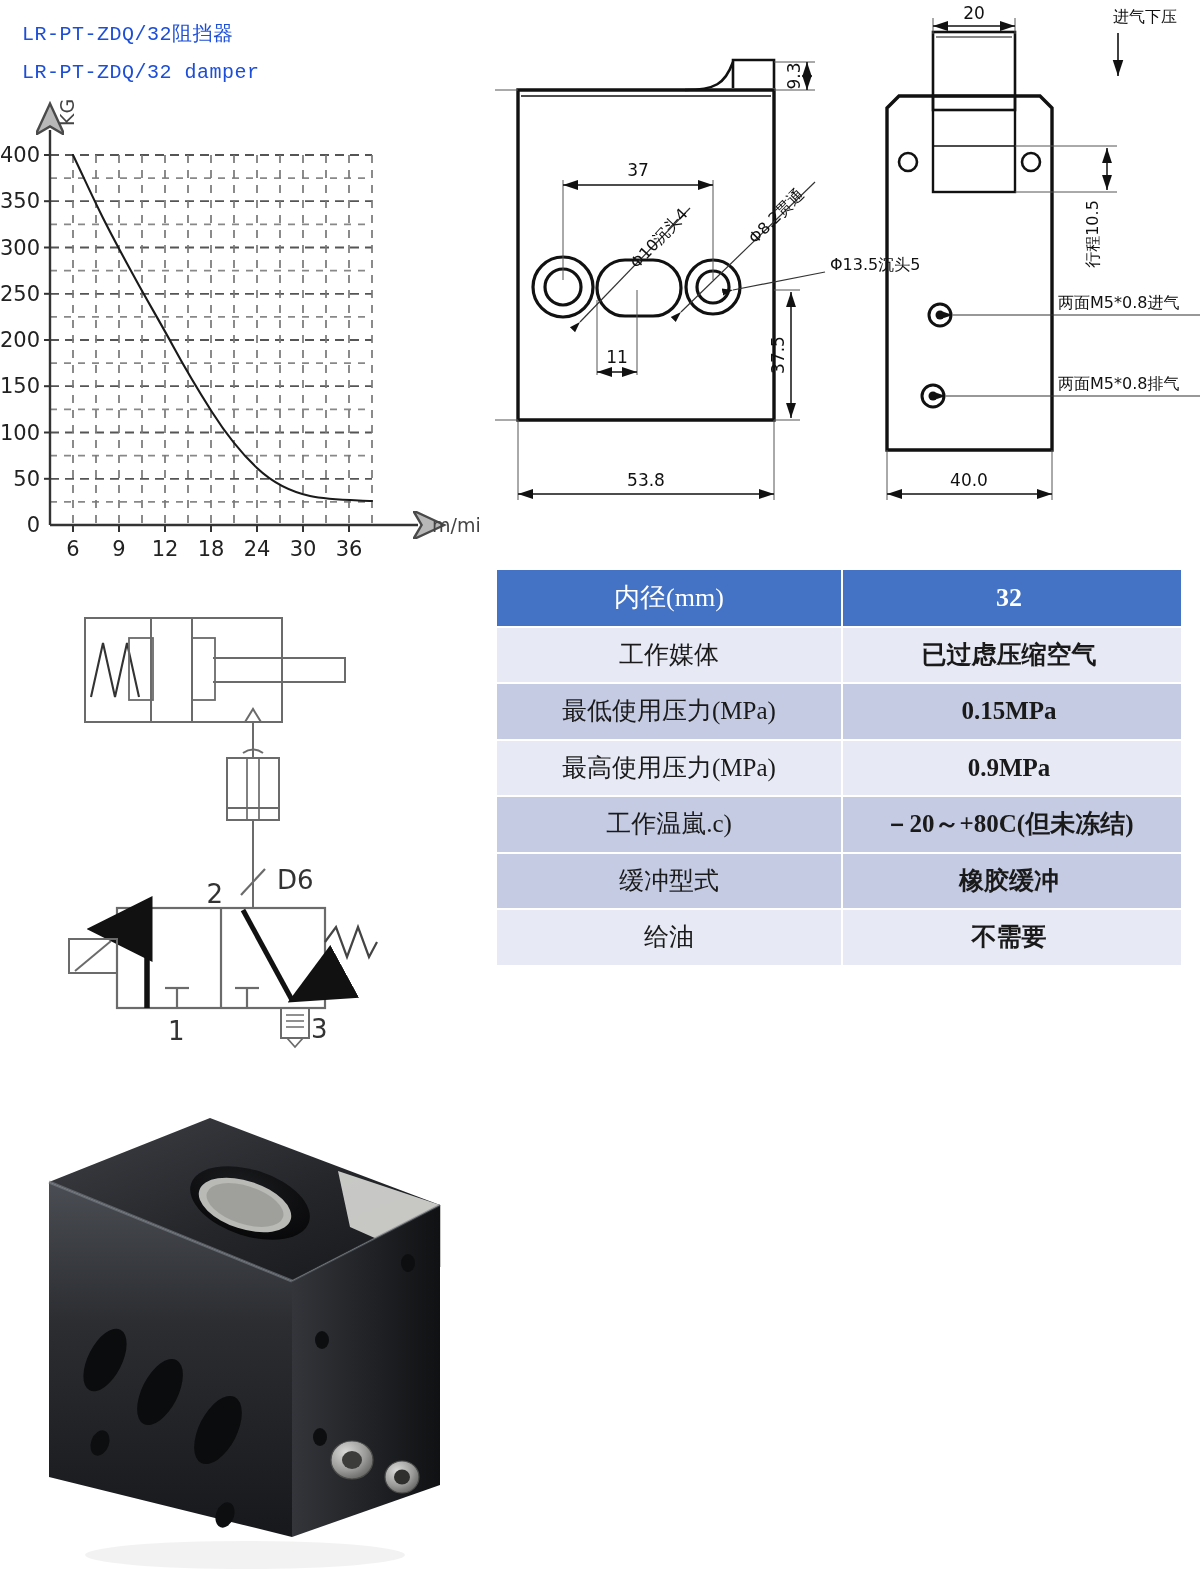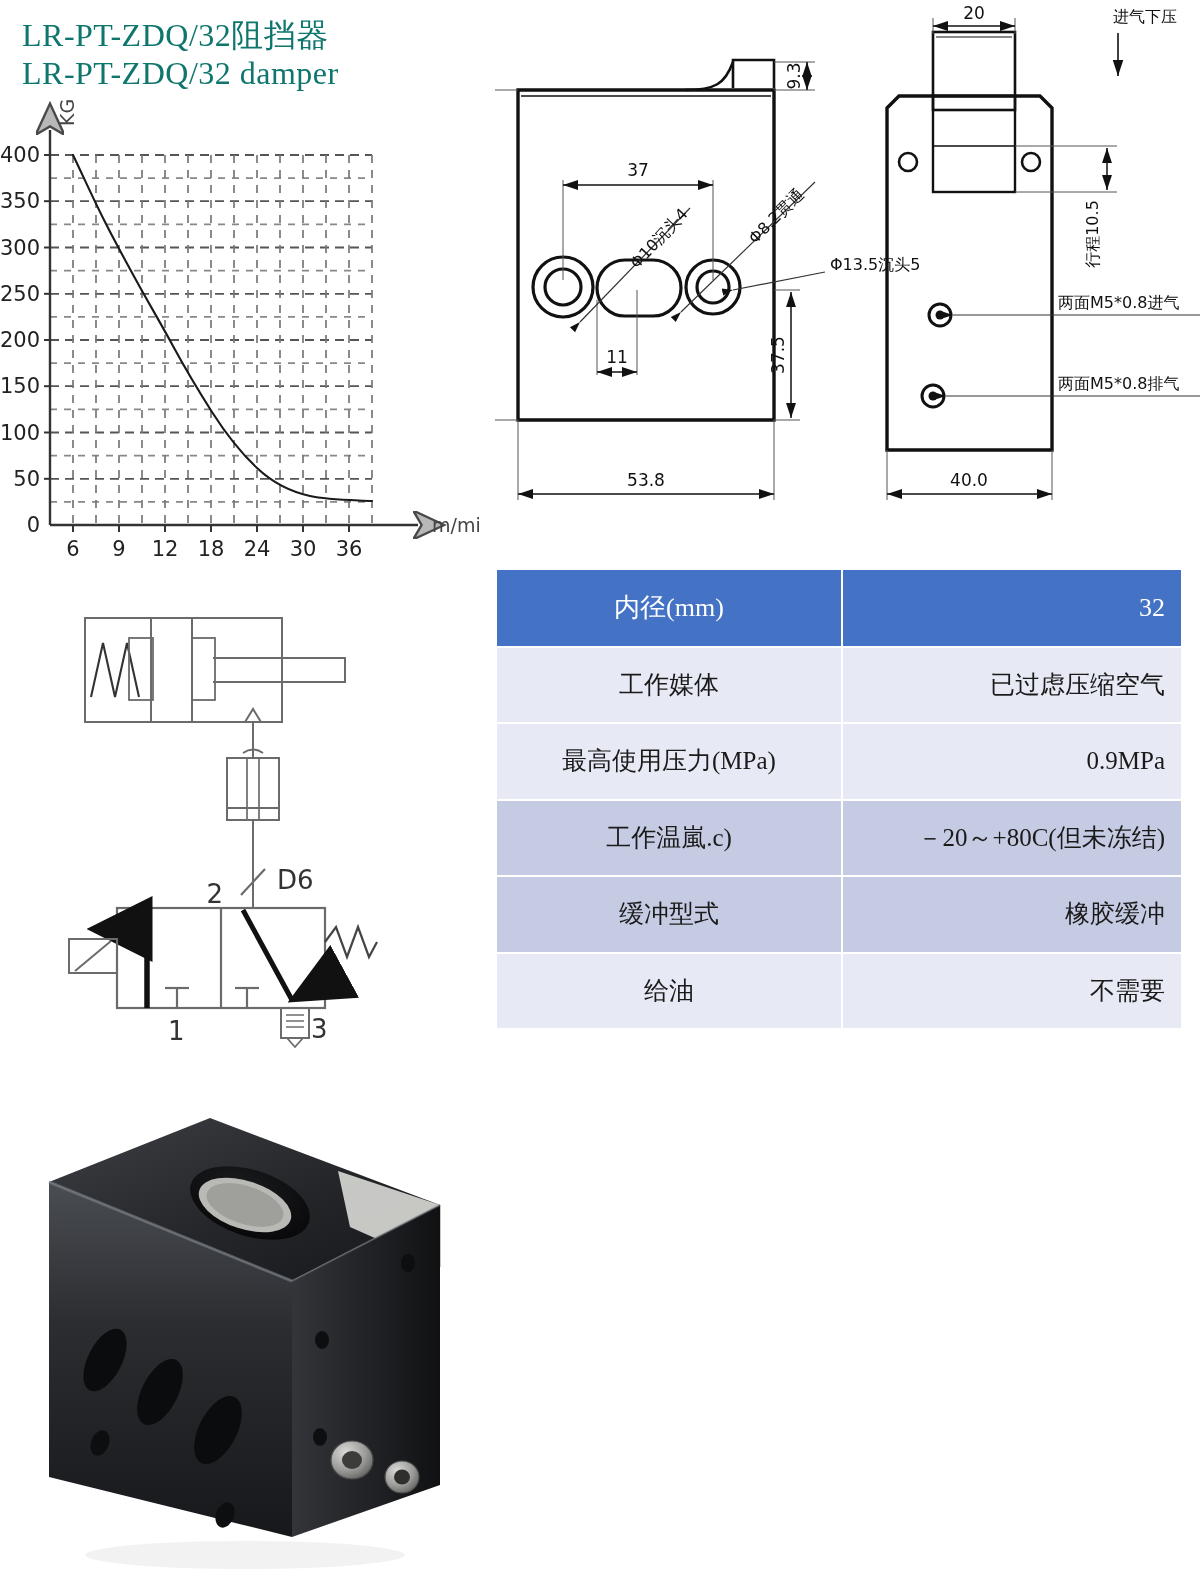--- a/index.html
+++ b/index.html
@@ -7,22 +7,22 @@
     width: 1200px; height: 1588px;
     background: #ffffff;
     font-family: "Liberation Serif", "DejaVu Serif", serif;
     overflow: hidden;
   }
   #page { position: relative; width: 1200px; height: 1588px; background:#fff; }
 
   
   #title-block { position:absolute; left:22px; top:16px; width:460px; }
   .title-line {
-    font-family: Liberation Serif, serif;
-    font-size: 32px; color:#0f766e; letter-spacing:0.5px; line-height:38px;
+    font-family: Liberation Mono, monospace;
+    font-size: 20px; color:#1d4ed8; letter-spacing:0.5px; line-height:38px;
     white-space: nowrap;
   }
 
   
   #chart { position:absolute; left:0px; top:100px; width:480px; height:470px; }
   #chart svg { display:block; }
   .axis-num { font-family:"DejaVu Sans","Liberation Sans",sans-serif; font-size:21px; fill:#222; }
   .axis-cap { font-family:"DejaVu Sans","Liberation Sans",sans-serif; font-size:19px; fill:#444; }
 
   
@@ -43,24 +43,24 @@
   
   #spec-table {
     position:absolute; left:495px; top:568px;
     width:686px; border-collapse:separate; border-spacing:2px 2px;
     table-layout:fixed;
   }
   #spec-table td {
     vertical-align:middle;
     font-family:"Liberation Serif","DejaVu Serif",serif;
     font-size:25px; color:#1a1a1a; line-height:1.22;
-    padding:22px 10px;
+    padding:12px 10px;
   }
   #spec-table td.k { width:344px; text-align:center; }
-  #spec-table td.v { width:338px; text-align:right; padding-right:16px; }
+  #spec-table td.v { width:338px; text-align:center; padding-right:16px;font-weight:bold; }
   #spec-table tr.hdr td { background:#4472c4; color:#ffffff; font-size:26px; }
   #spec-table tr.dark td { background:#c5cbe3; }
   #spec-table tr.light td { background:#e7eaf4;margin-top:32px; }
 </style>
 </head>
 <body>
 
 <div id="page">
 
   <div id="title-block">
@@ -436,20 +436,24 @@
   <table id="spec-table">
     <tbody>
       <tr class="hdr">
         <td class="k">内径(mm)</td>
         <td class="v">32</td>
       </tr>
       <tr class="light">
         <td class="k">工作媒体</td>
         <td class="v">已过虑压缩空气</td>
       </tr>
+      <tr class="dark">
+        <td class="k">最低使用压力(MPa)</td>
+        <td class="v">0.15MPa</td>
+      </tr>
       <tr class="light">
         <td class="k">最高使用压力(MPa)</td>
         <td class="v">0.9MPa</td>
       </tr>
       <tr class="dark">
         <td class="k">工作温嵐.c)</td>
         <td class="v">－20～+80C(但未冻结)</td>
       </tr>
       <tr class="dark">
         <td class="k">缓冲型式</td>

